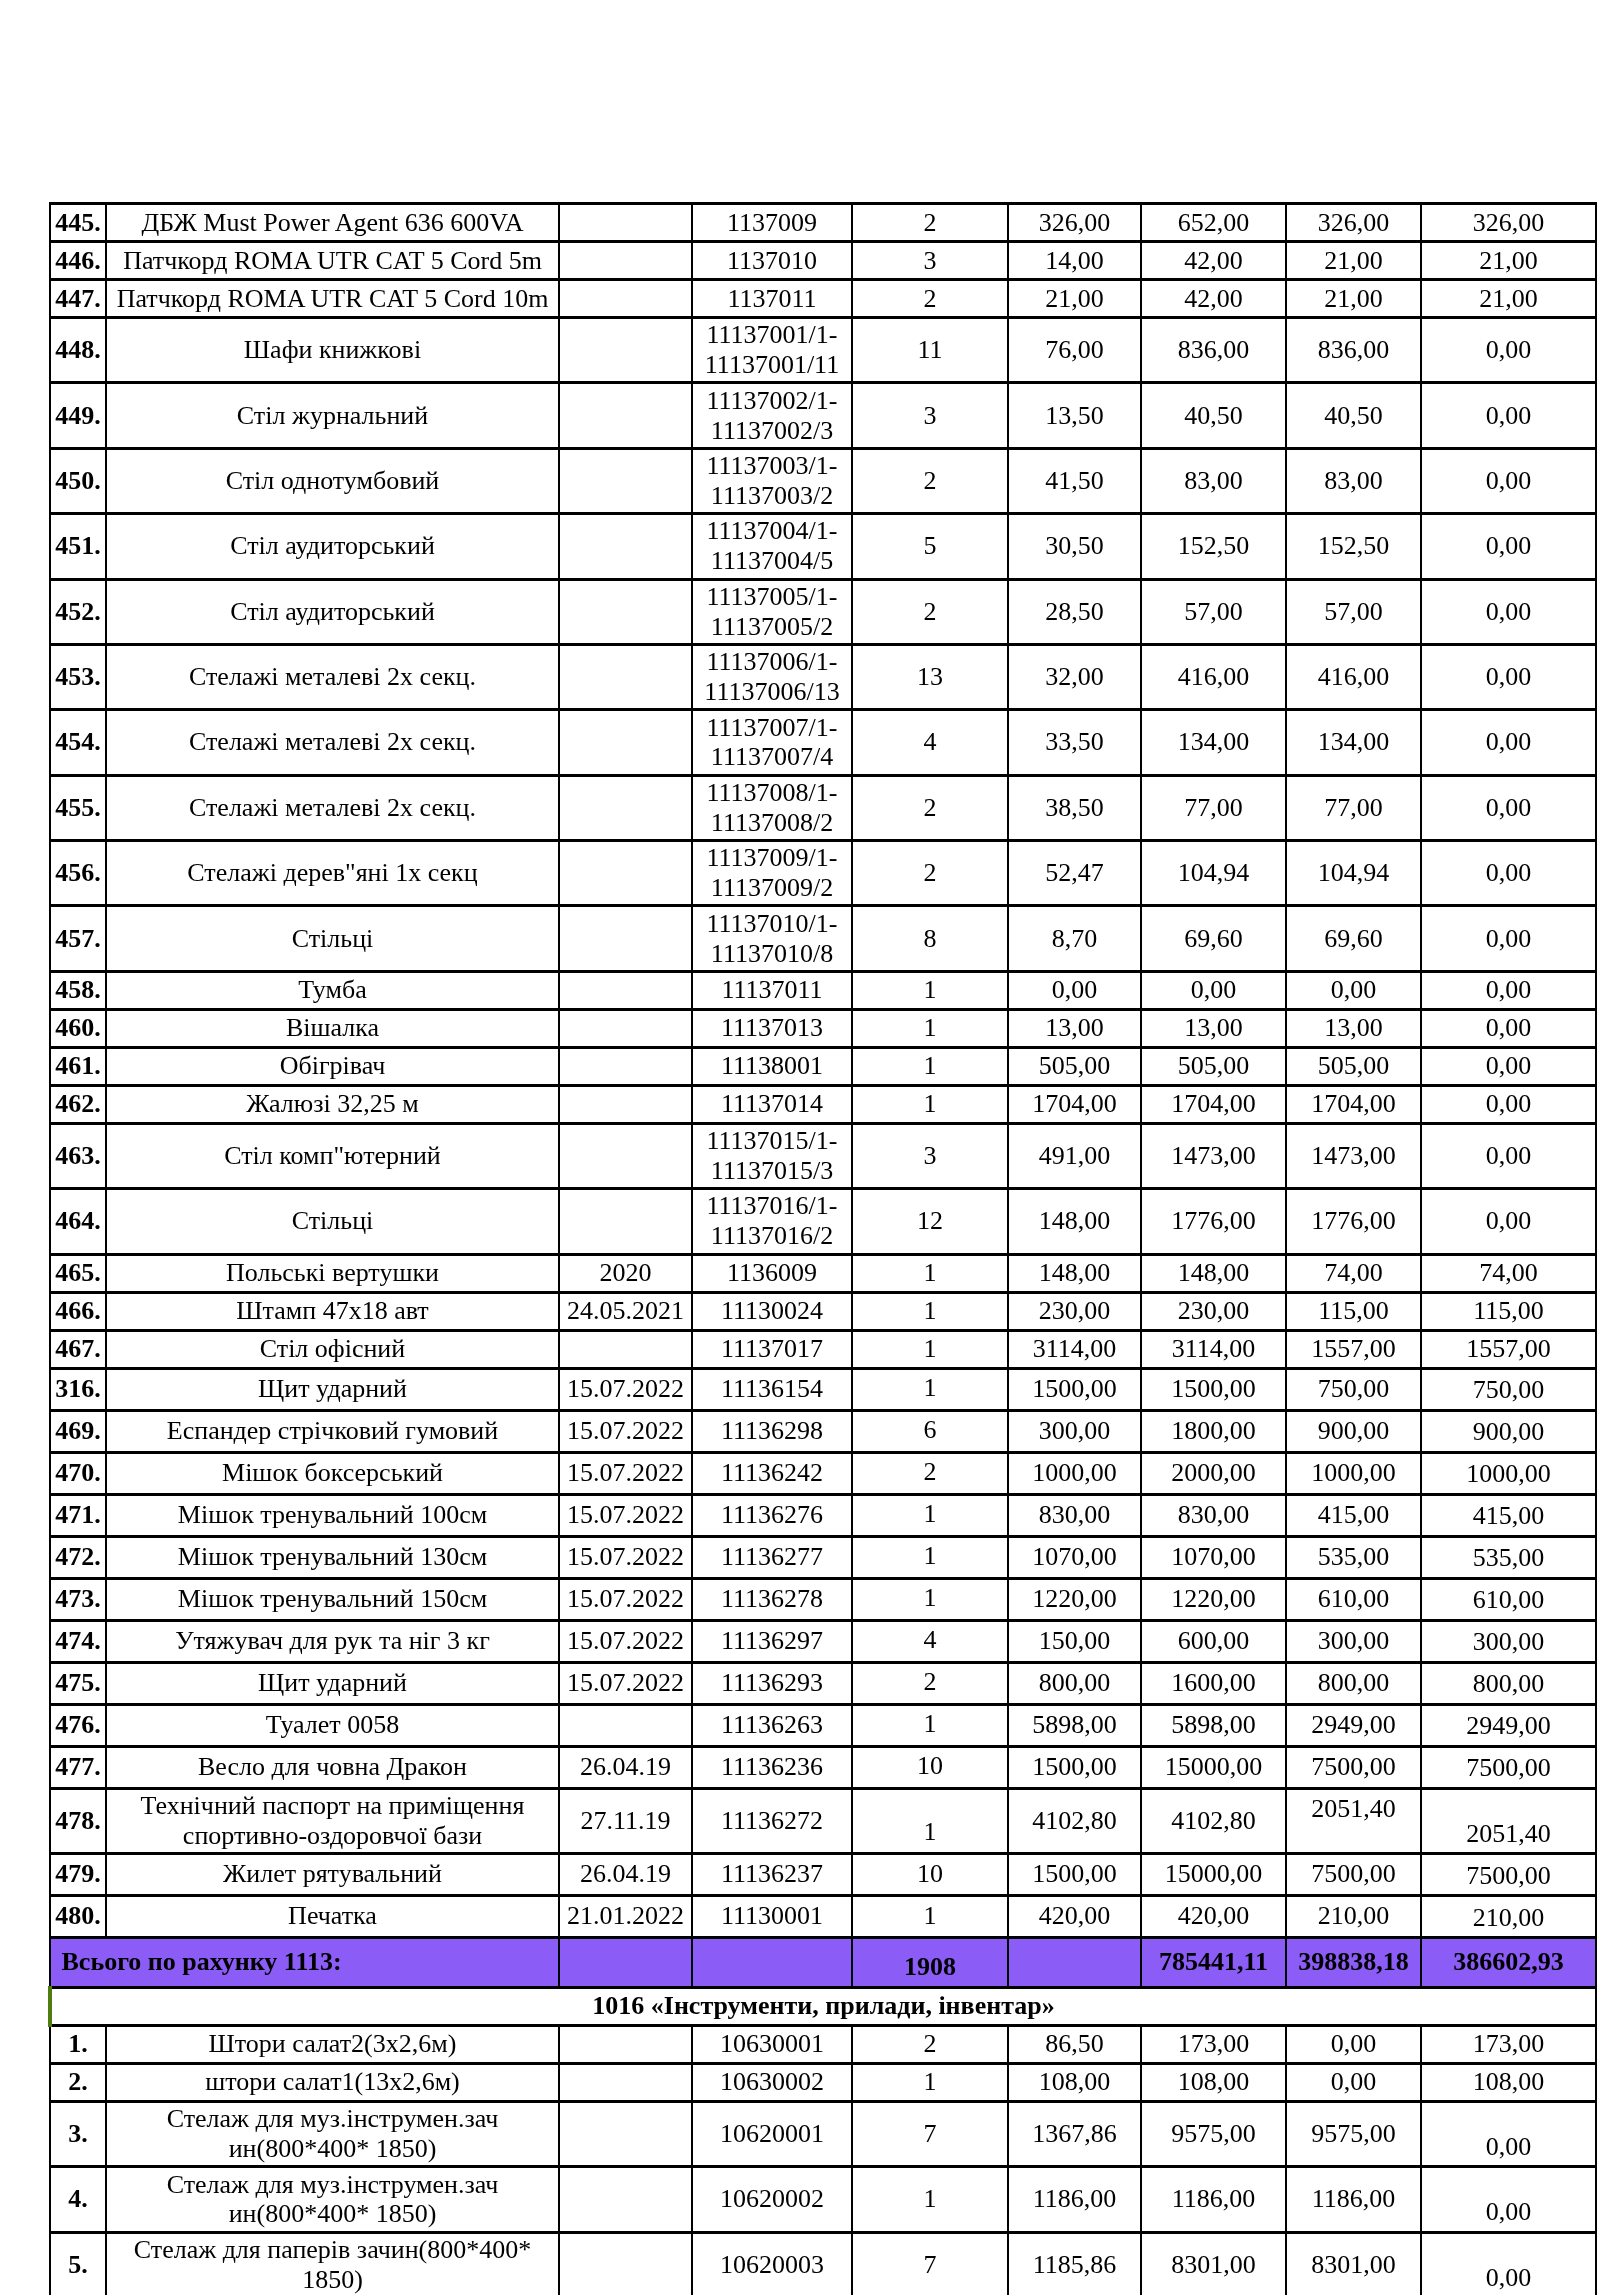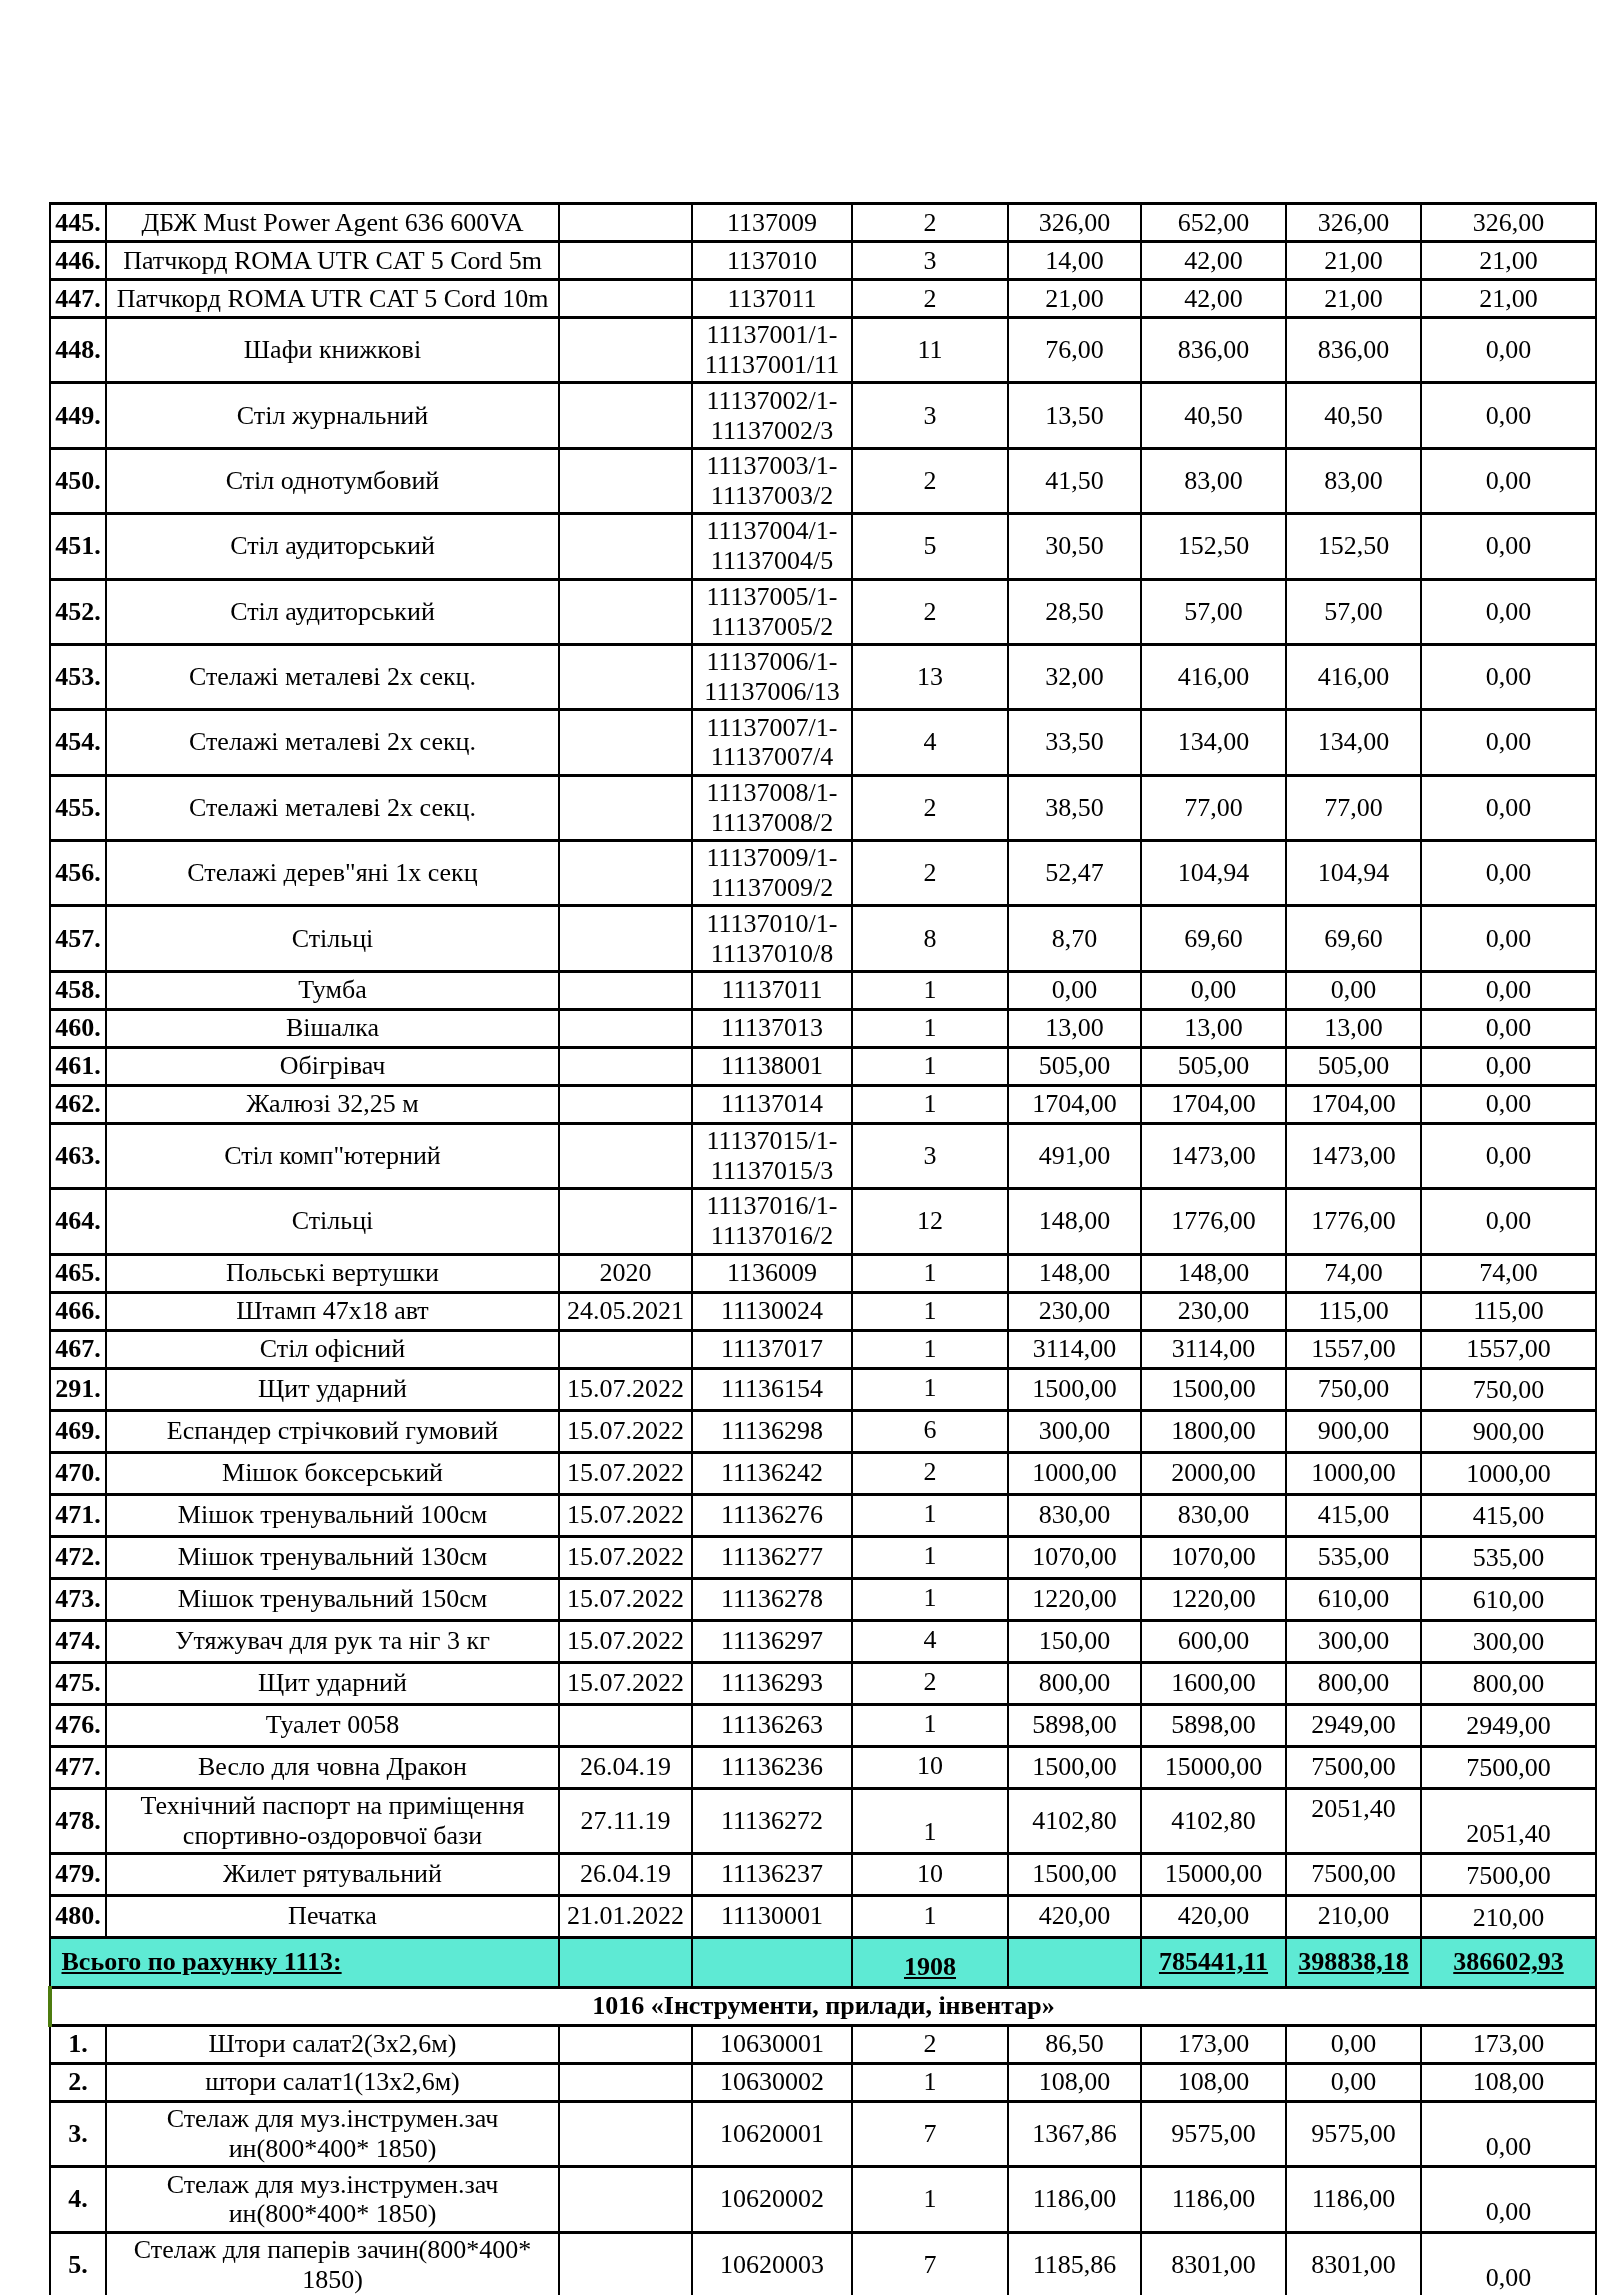--- a/index.html
+++ b/index.html
@@ -36,21 +36,21 @@
   td.c-name{text-align:left;padding-left:10.5px;padding-right:7.9px;}
   td.c-inv{white-space:pre-line;line-height:1.12;}
   tr.sz-s{height:38px}
   tr.sz-d{height:54px}
   tr.sz-t{height:42px}
   tr.shift td.c-qty{vertical-align:bottom;padding-bottom:5.2px;}
   tr.shift td.c-v1{vertical-align:top;padding-top:4.6px;}
   tr.shift td.c-v2{vertical-align:bottom;padding-bottom:3.3px;}
   tr.shift2 td.c-v2{vertical-align:bottom;padding-bottom:3.3px;}
   td.v2r{text-align:right;padding-right:9.2px;}
-  tr.summary{background:#5eead4;height:50px;font-weight:bold;text-decoration:underline;}
+  tr.summary{background:#8b5cf6;height:50px;font-weight:bold;}
   tr.summary td.lbl{text-align:left;padding-left:10.5px;}
   tr.summary td.c-qty{vertical-align:bottom;padding-bottom:3.9px;}
   tr.sechdr{height:38px;}
   tr.sechdr td{font-weight:bold;text-align:center;border-left:4px solid #4d7c0f;border-right:2px solid #000;}
 </style>
 </head>
 <body>
 
 <div class="page">
   <table class="inv">
@@ -314,21 +314,21 @@
           <td class="c-name">Стіл офісний</td>
           <td class="c-date"></td>
           <td class="c-inv">11137017</td>
           <td class="c-qty">1</td>
           <td class="c-price">3114,00</td>
           <td class="c-sum">3114,00</td>
           <td class="c-v1">1557,00</td>
           <td class="c-v2">1557,00</td>
         </tr>
         <tr class="sz-t shift">
-          <td class="c-num">291.</td>
+          <td class="c-num">316.</td>
           <td class="c-name">Щит ударний</td>
           <td class="c-date">15.07.2022</td>
           <td class="c-inv">11136154</td>
           <td class="c-qty">1</td>
           <td class="c-price">1500,00</td>
           <td class="c-sum">1500,00</td>
           <td class="c-v1">750,00</td>
           <td class="c-v2">750,00</td>
         </tr>
         <tr class="sz-t shift">

